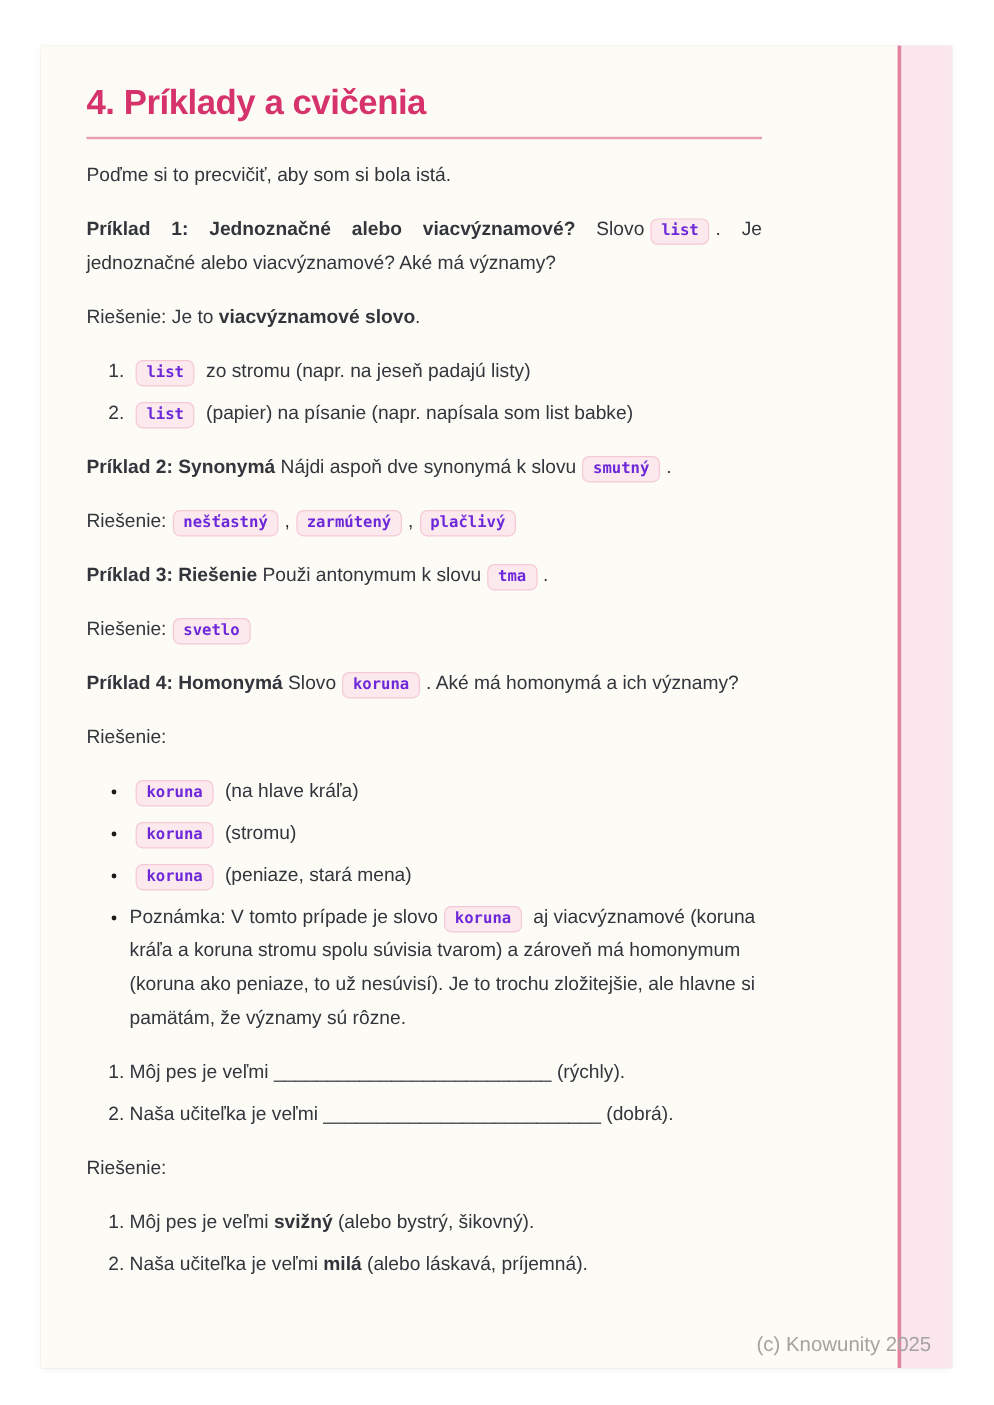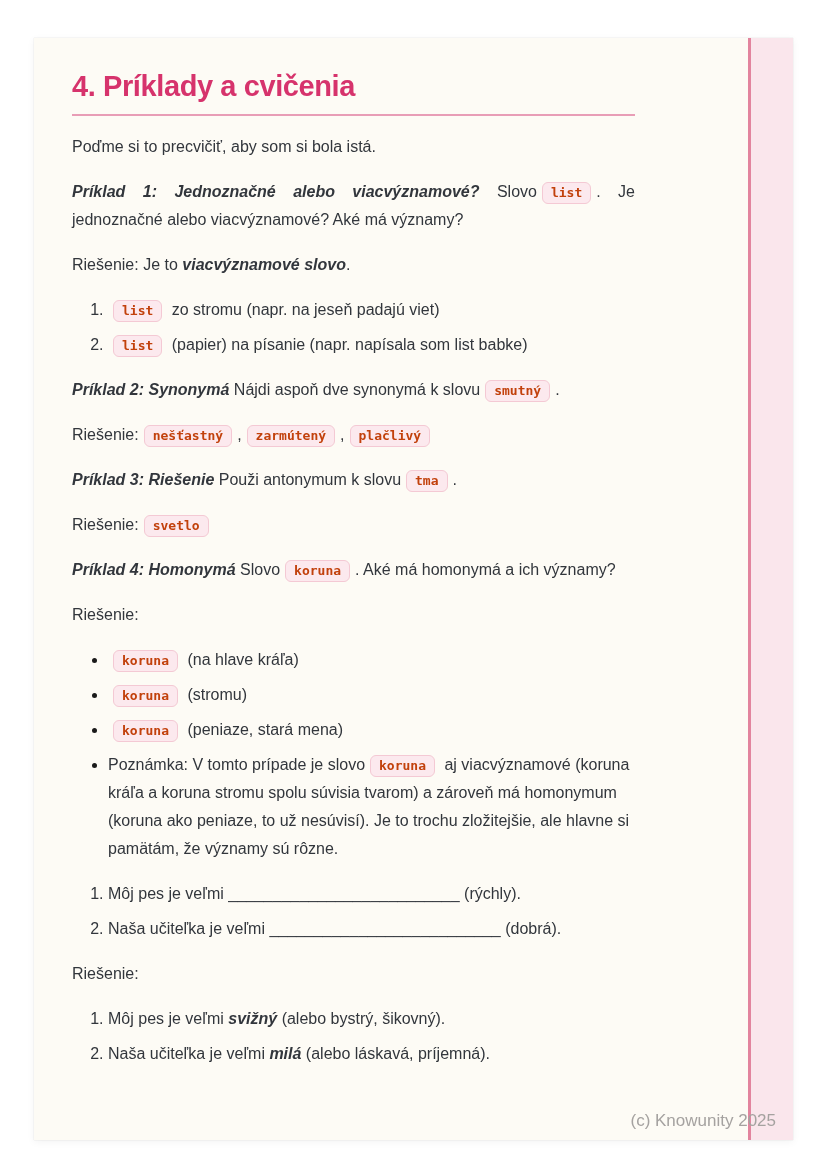--- a/index.html
+++ b/index.html
@@ -53,28 +53,28 @@
   .divider {
     height: 2px;
     background: #e89db6;
     margin: 10px 0 0 0;
   }
   p { margin: 17px 0; }
   p.justify { text-align: justify; }
   ol, ul { margin: 17px 0; padding-left: 36px; }
   li { margin: 7px 0; line-height: 28px; }
   ul li::marker { color: #1a1a1a; }
-  .seg-bold { font-weight: 700; font-style: italic; }
+  .seg-bold { font-weight: 700; }
   .seg-italic { }
   .seg-badge {
     font-family: "DejaVu Sans Mono", monospace;
     font-weight: 700;
     font-size: 13px;
     line-height: 1.2;
-    color: #c2410c;
+    color: #6d28d9;
     background: #fce9ee;
     border: 1px solid #f4c9d4;
     border-radius: 6px;
     padding: 2px 8px;
     margin: 0 5px;
     white-space: nowrap;
     display: inline-block;
   }
   .watermark {
     position: absolute;
@@ -97,21 +97,21 @@
       <h1 class="title">4. Príklady a cvičenia</h1>
       <div class="divider"></div>
 
       <p><span class="seg seg-normal">Poďme si to precvičiť, aby som si bola istá.</span></p>
 
       <p class="justify"><span class="seg seg-bold">Príklad 1: Jednoznačné alebo viacvýznamové?</span><span class="seg seg-normal"> Slovo</span><span class="seg seg-badge">list</span><span class="seg seg-normal">. Je jednoznačné alebo viacvýznamové? Aké má významy?</span></p>
 
       <p><span class="seg seg-italic">Riešenie:</span><span class="seg seg-normal"> Je to </span><span class="seg seg-bold">viacvýznamové slovo</span><span class="seg seg-normal">.</span></p>
 
       <ol>
-        <li><span class="seg seg-badge">list</span><span class="seg seg-normal"> zo stromu (napr. </span><span class="seg seg-italic">na jeseň padajú viet</span><span class="seg seg-normal">)</span></li>
+        <li><span class="seg seg-badge">list</span><span class="seg seg-normal"> zo stromu (napr. </span><span class="seg seg-italic">na jeseň padajú listy</span><span class="seg seg-normal">)</span></li>
         <li><span class="seg seg-badge">list</span><span class="seg seg-normal"> (papier) na písanie (napr. </span><span class="seg seg-italic">napísala som list babke</span><span class="seg seg-normal">)</span></li>
       </ol>
 
       <p><span class="seg seg-bold">Príklad 2: Synonymá</span><span class="seg seg-normal"> Nájdi aspoň dve synonymá k slovu</span><span class="seg seg-badge">smutný</span><span class="seg seg-normal">.</span></p>
 
       <p><span class="seg seg-italic">Riešenie:</span><span class="seg seg-badge">nešťastný</span><span class="seg seg-normal">,</span><span class="seg seg-badge">zarmútený</span><span class="seg seg-normal">,</span><span class="seg seg-badge">plačlivý</span></p>
 
       <p><span class="seg seg-bold">Príklad 3: Riešenie</span><span class="seg seg-normal"> Použi antonymum k slovu</span><span class="seg seg-badge">tma</span><span class="seg seg-normal">.</span></p>
 
       <p><span class="seg seg-italic">Riešenie:</span><span class="seg seg-badge">svetlo</span></p>

